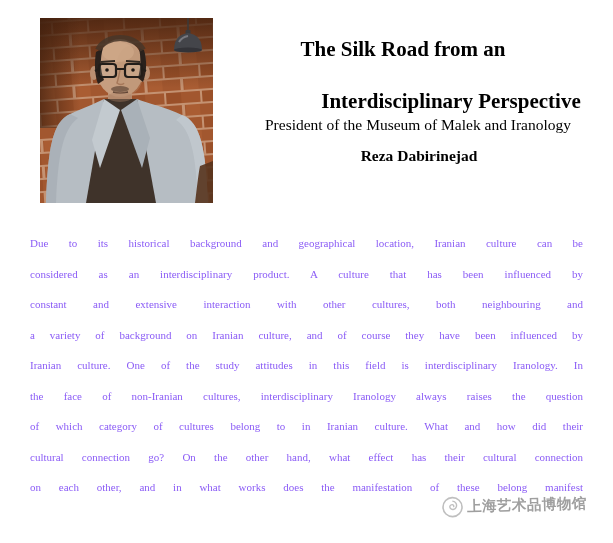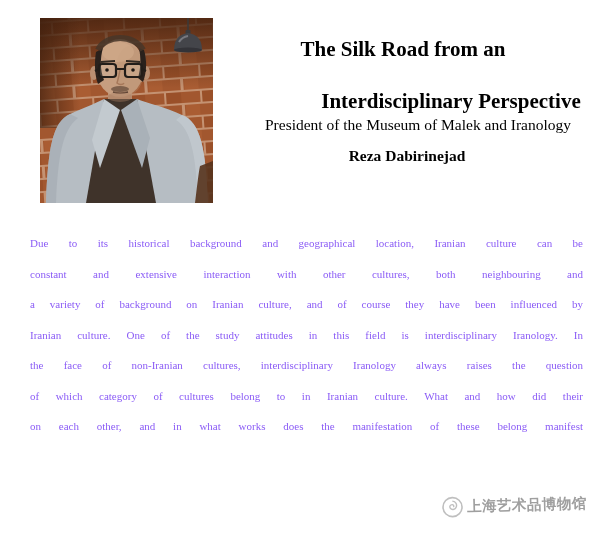--- a/index.html
+++ b/index.html
@@ -31,21 +31,21 @@
     font-weight: bold; font-size: 21px; line-height: 24px;
     color: #000000;
   }
   .title-line.t1 { top: 37px; }
   .title-line.t2 { top: 89px; padding-left: 48px; }
   .subtitle {
     position: absolute; left: 0; width: 100%; top: 115px;
     font-size: 15.5px; line-height: 19px; color: #000000; padding-left: 15px;
   }
   .author {
-    position: absolute; left: 4px; width: 100%; top: 146px;
+    position: absolute; left: 16px; width: 100%; top: 146px;
     font-size: 15.5px; line-height: 19px; font-weight: bold; color: #000000;
   }
 
   
   .body-text {
     position: absolute; left: 30px; top: 228px;
     width: 553px;
     font-size: 11px; color: #8b5cf6;
   }
   .body-line {
@@ -165,25 +165,27 @@
 
   <div class="header-block">
     <div class="title-line t1">The Silk Road from an</div>
     <div class="title-line t2">Interdisciplinary Perspective</div>
     <div class="subtitle">President of the Museum of Malek and Iranology</div>
     <div class="author">Reza Dabirinejad</div>
   </div>
 
   <div class="body-text">
     <div class="body-line">Due to its historical background and geographical location, Iranian culture can be</div>
+    <div class="body-line">considered as an interdisciplinary product. A culture that has been influenced by</div>
     <div class="body-line">constant and extensive interaction with other cultures, both neighbouring and</div>
     <div class="body-line">a variety of background on Iranian culture, and of course they have been influenced by</div>
     <div class="body-line">Iranian culture. One of the study attitudes in this field is interdisciplinary Iranology. In</div>
     <div class="body-line">the face of non-Iranian cultures, interdisciplinary Iranology always raises the question</div>
     <div class="body-line">of which category of cultures belong to in Iranian culture. What and how did their</div>
+    <div class="body-line">cultural connection go? On the other hand, what effect has their cultural connection</div>
     <div class="body-line">on each other, and in what works does the manifestation of these belong manifest</div>
   </div>
 
   <div class="watermark">
     <svg class="wm-logo" viewBox="0 0 23 23" xmlns="http://www.w3.org/2000/svg">
       <circle cx="11.5" cy="11.5" r="9.5" fill="none" stroke="#979797" stroke-width="1.6" opacity="0.75"></circle>
       <path d="M 11.5 5.5 C 15 6 16.5 9 15 12 C 13.8 14.3 10.5 14.5 9.2 12.5 C 8.2 10.9 9.3 8.9 11.2 9 C 12.6 9.1 13.2 10.6 12.3 11.5" fill="none" stroke="#979797" stroke-width="1.4" opacity="0.75"></path>
     </svg>
     <span class="wm-text">上海艺术品博物馆</span>
   </div>

